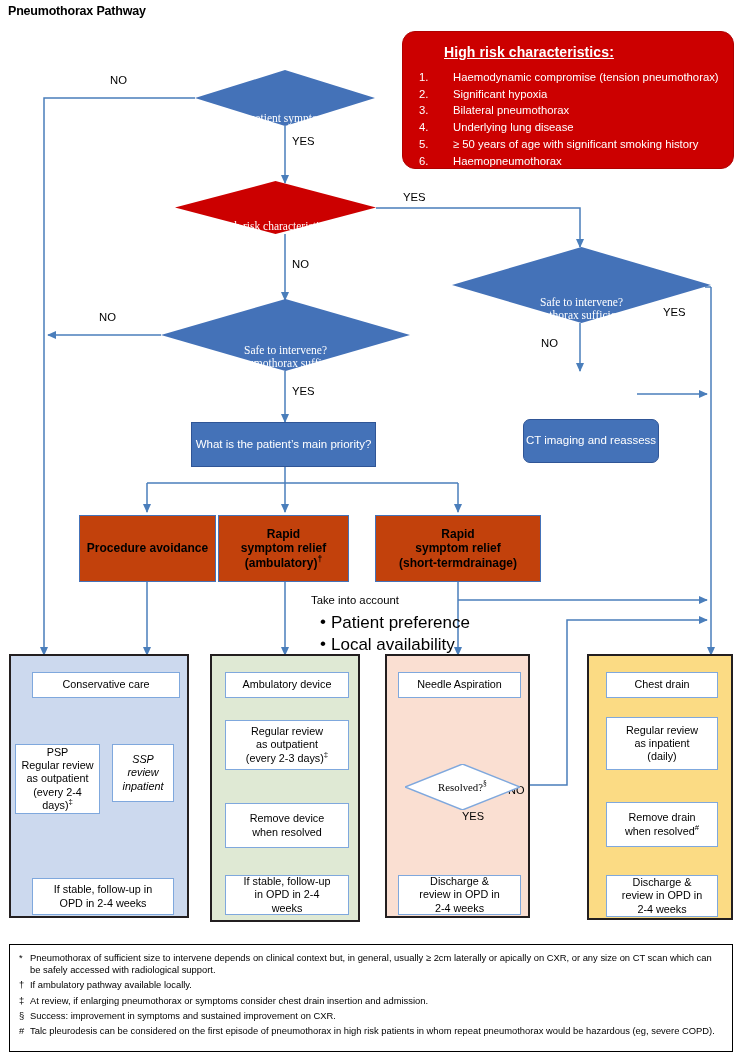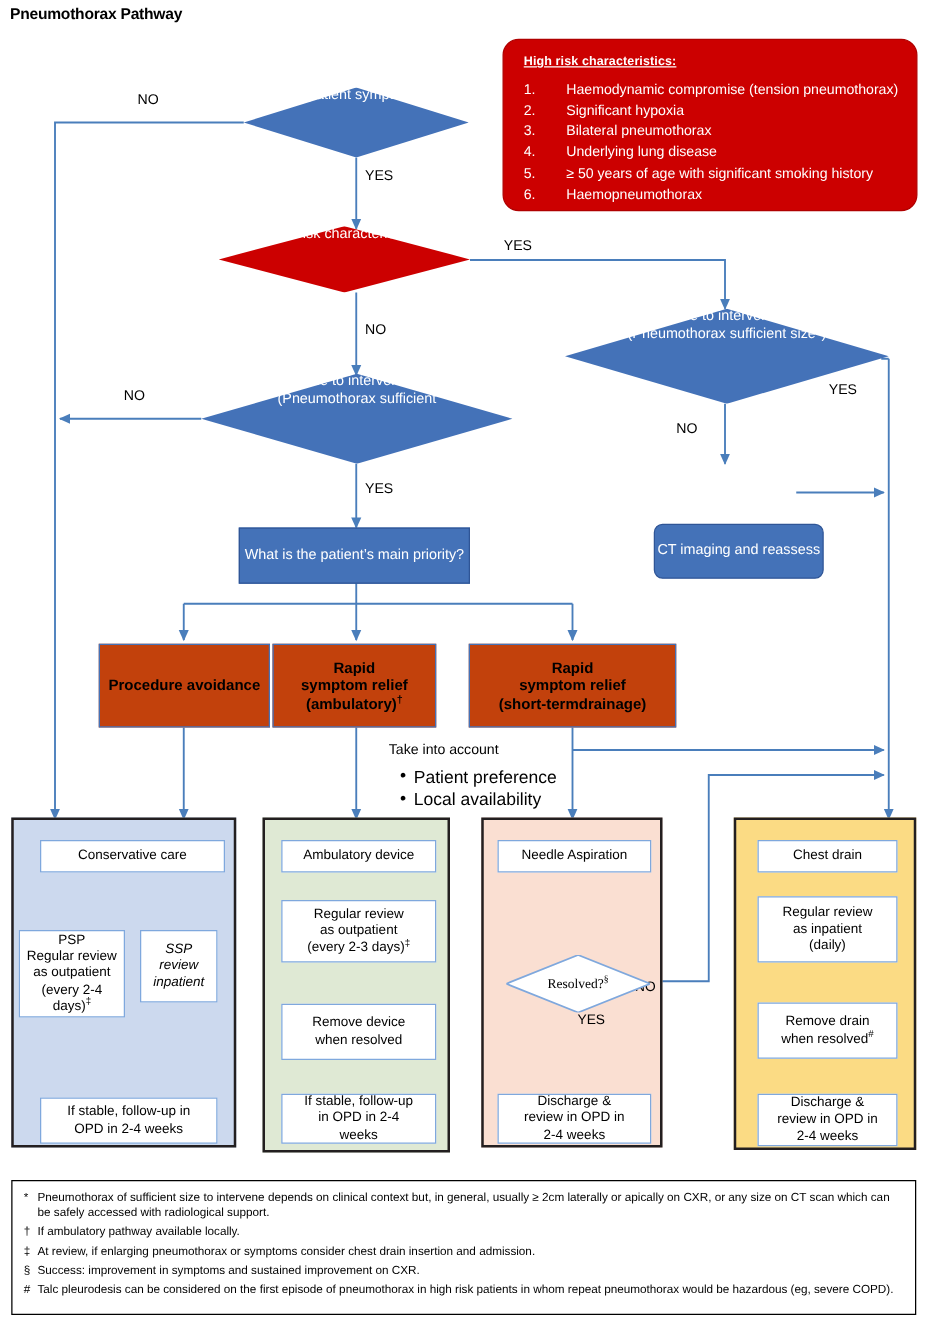--- a/index.html
+++ b/index.html
@@ -23,41 +23,41 @@
     font-size:12.5px;font-weight:bold;letter-spacing:-0.2px;
   }
 
   
   .node{position:absolute;box-sizing:border-box;display:flex;
         align-items:center;justify-content:center;text-align:center;}
   .node .txt{width:100%;line-height:1.18;}
 
   
   .diamond{
-    display:flex;align-items:flex-start;justify-content:center;
-    color:#ffffff;font-size:11.5px;
+    display:flex;align-items:flex-end;justify-content:center;
+    color:#ffffff;font-size:11.5px;font-family:Liberation Serif, serif;
   }
   .diamond .txt{position:relative;z-index:2;padding:0 4px;}
   .dshape{position:absolute;left:0;top:0;width:100%;height:100%;z-index:1;}
 
   
   .roundbox{
     background:#4472b8;border:1px solid #2f5596;border-radius:0;
     color:#ffffff;font-size:11.5px;
   }
   .roundbox.small{border-radius:7px;}
 
   
   .redbox{
     position:absolute;background:#cc0000;border:1px solid #b00000;
     border-radius:13px;color:#ffffff;box-sizing:border-box;
     padding:12px 14px 10px 16px;
   }
-  .redbox .hdr{font-size:10px;font-weight:bold;text-decoration:underline;
-               margin-bottom:9px;letter-spacing:0.1px;}
+  .redbox .hdr{font-size:14px;font-weight:bold;text-decoration:underline;
+               margin-bottom:9px;letter-spacing:0.1px;margin-left:25px;}
   .redbox ol{margin:0;padding:0;list-style:none;}
   .redbox ol li{
     font-size:11.3px;line-height:1.48;position:relative;padding-left:34px;
   }
   .redbox ol li .num{position:absolute;left:0;width:18px;text-align:left;}
 
   
   .procbox{
     background:#c2410c;border:1.4px solid #4472b8;
     color:#000000;font-size:12px;font-weight:bold;
@@ -80,21 +80,21 @@
 
   
   .minidiamond{
     position:absolute;display:flex;align-items:center;justify-content:center;
     font-size:10.8px;color:#000;
   }
   .minidiamond .txt{position:relative;z-index:2;font-family:Liberation Serif, serif;}
 
   
   .lbl{position:absolute;font-size:11.3px;color:#000;white-space:nowrap;}
-  .lbl-bul{position:absolute;font-size:14px;color:#000;line-height:1.32;}
+  .lbl-bul{position:absolute;font-size:17px;color:#000;line-height:1.32;}
   .lbl-bul .b{display:block;padding-left:13px;position:relative;}
   .lbl-bul .b:before{content:"\2022";position:absolute;left:2px;top:-1px;}
 
   sup{font-size:0.72em;vertical-align:super;line-height:0;}
 
   
   .footnotes{
     position:absolute;left:9px;top:944px;width:724px;height:108px;
     box-sizing:border-box;border:1.2px solid #000000;background:#ffffff;
     padding:7px 9px 4px 9px;

